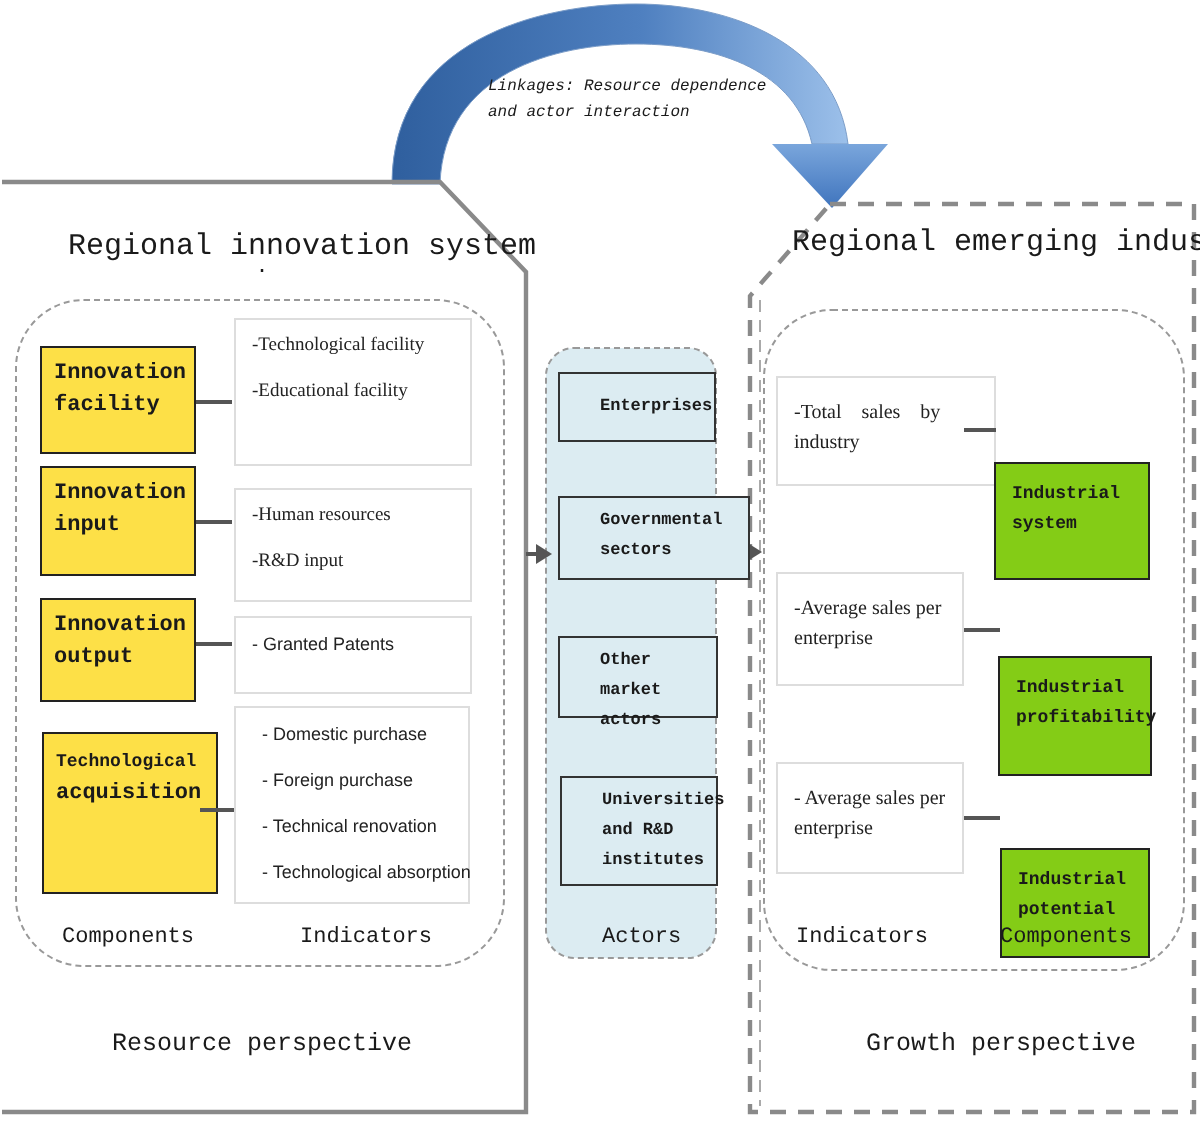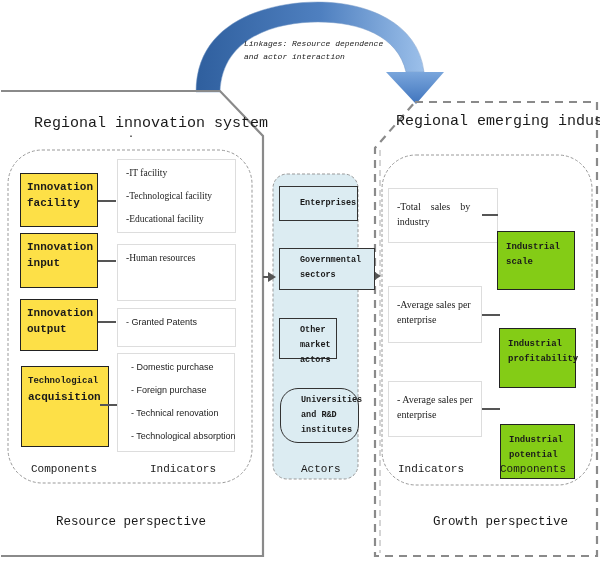--- a/index.html
+++ b/index.html
@@ -83,26 +83,26 @@
   <div style="font-size:9px;">Technological</div>
   <div style="font-size:11px;">acquisition</div>
 </div>
 
 <div class="conn" style="left:98px; top:200px; width:18px;"></div>
 <div class="conn" style="left:98px; top:260px; width:18px;"></div>
 <div class="conn" style="left:98px; top:321px; width:18px;"></div>
 <div class="conn" style="left:100px; top:404px; width:17px;"></div>
 
 <div class="abs ind" style="left:117px; top:159px; width:119px; height:74px;">
-  <div>-IT facility</div>
   <div>-Technological facility</div>
   <div>-Educational facility</div>
 </div>
 <div class="abs ind" style="left:117px; top:244px; width:119px; height:57px;">
   <div>-Human resources</div>
+  <div>-R&amp;D input</div>
 </div>
 <div class="abs ind sans" style="left:117px; top:308px; width:119px; height:39px;">
   <div>- Granted Patents</div>
 </div>
 <div class="abs ind sans" style="left:117px; top:353px; width:118px; height:99px;padding-left:13px;">
   <div>- Domestic purchase</div>
   <div>- Foreign purchase</div>
   <div>- Technical renovation</div>
   <div>- Technological absorption</div>
 </div>
@@ -111,25 +111,25 @@
 <div class="abs caption" style="left:150px; top:463px;">Indicators</div>
 <div class="abs persp" style="left:56px; top:515px;">Resource perspective</div>
 
 <div class="abs actor" style="left:279px; top:186px; width:79px; height:35px; line-height:24px;">
   <div>Enterprises</div>
 </div>
 <div class="abs actor" style="left:279px; top:248px; width:96px; height:42px;">
   <div>Governmental</div>
   <div>sectors</div>
 </div>
-<div class="abs actor" style="left:279px; top:318px; width:58px; height:41px;">
+<div class="abs actor" style="left:279px; top:318px; width:80px; height:41px;">
   <div>Other market</div>
   <div>actors</div>
 </div>
-<div class="abs actor" style="left:280px; top:388px; width:79px; height:55px;border-radius:18px;">
+<div class="abs actor" style="left:280px; top:388px; width:79px; height:55px;">
   <div>Universities</div>
   <div>and R&amp;D</div>
   <div>institutes</div>
 </div>
 <div class="abs caption" style="left:301px; top:463px;">Actors</div>
 
 <div class="abs title" style="left:396px; top:113px;">Regional emerging industry</div>
 
 <div class="abs rind" style="left:388px; top:188px; width:110px; height:55px;">
   <div style="white-space:pre;">-Total    sales    by</div>
@@ -143,21 +143,21 @@
   <div>- Average sales per</div>
   <div>enterprise</div>
 </div>
 
 <div class="conn" style="left:482px; top:214px; width:16px;"></div>
 <div class="conn" style="left:482px; top:314px; width:18px;"></div>
 <div class="conn" style="left:482px; top:408px; width:18px;"></div>
 
 <div class="abs rcomp" style="left:497px; top:187px; width:78px; height:59px;">
   <div>Industrial</div>
-  <div>scale</div>
+  <div>system</div>
 </div>
 <div class="abs rcomp" style="left:499px; top:284px; width:77px; height:60px;">
   <div>Industrial</div>
   <div>profitability</div>
 </div>
 <div class="abs rcomp" style="left:500px; top:380px; width:75px; height:55px;">
   <div>Industrial</div>
   <div>potential</div>
 </div>
 

